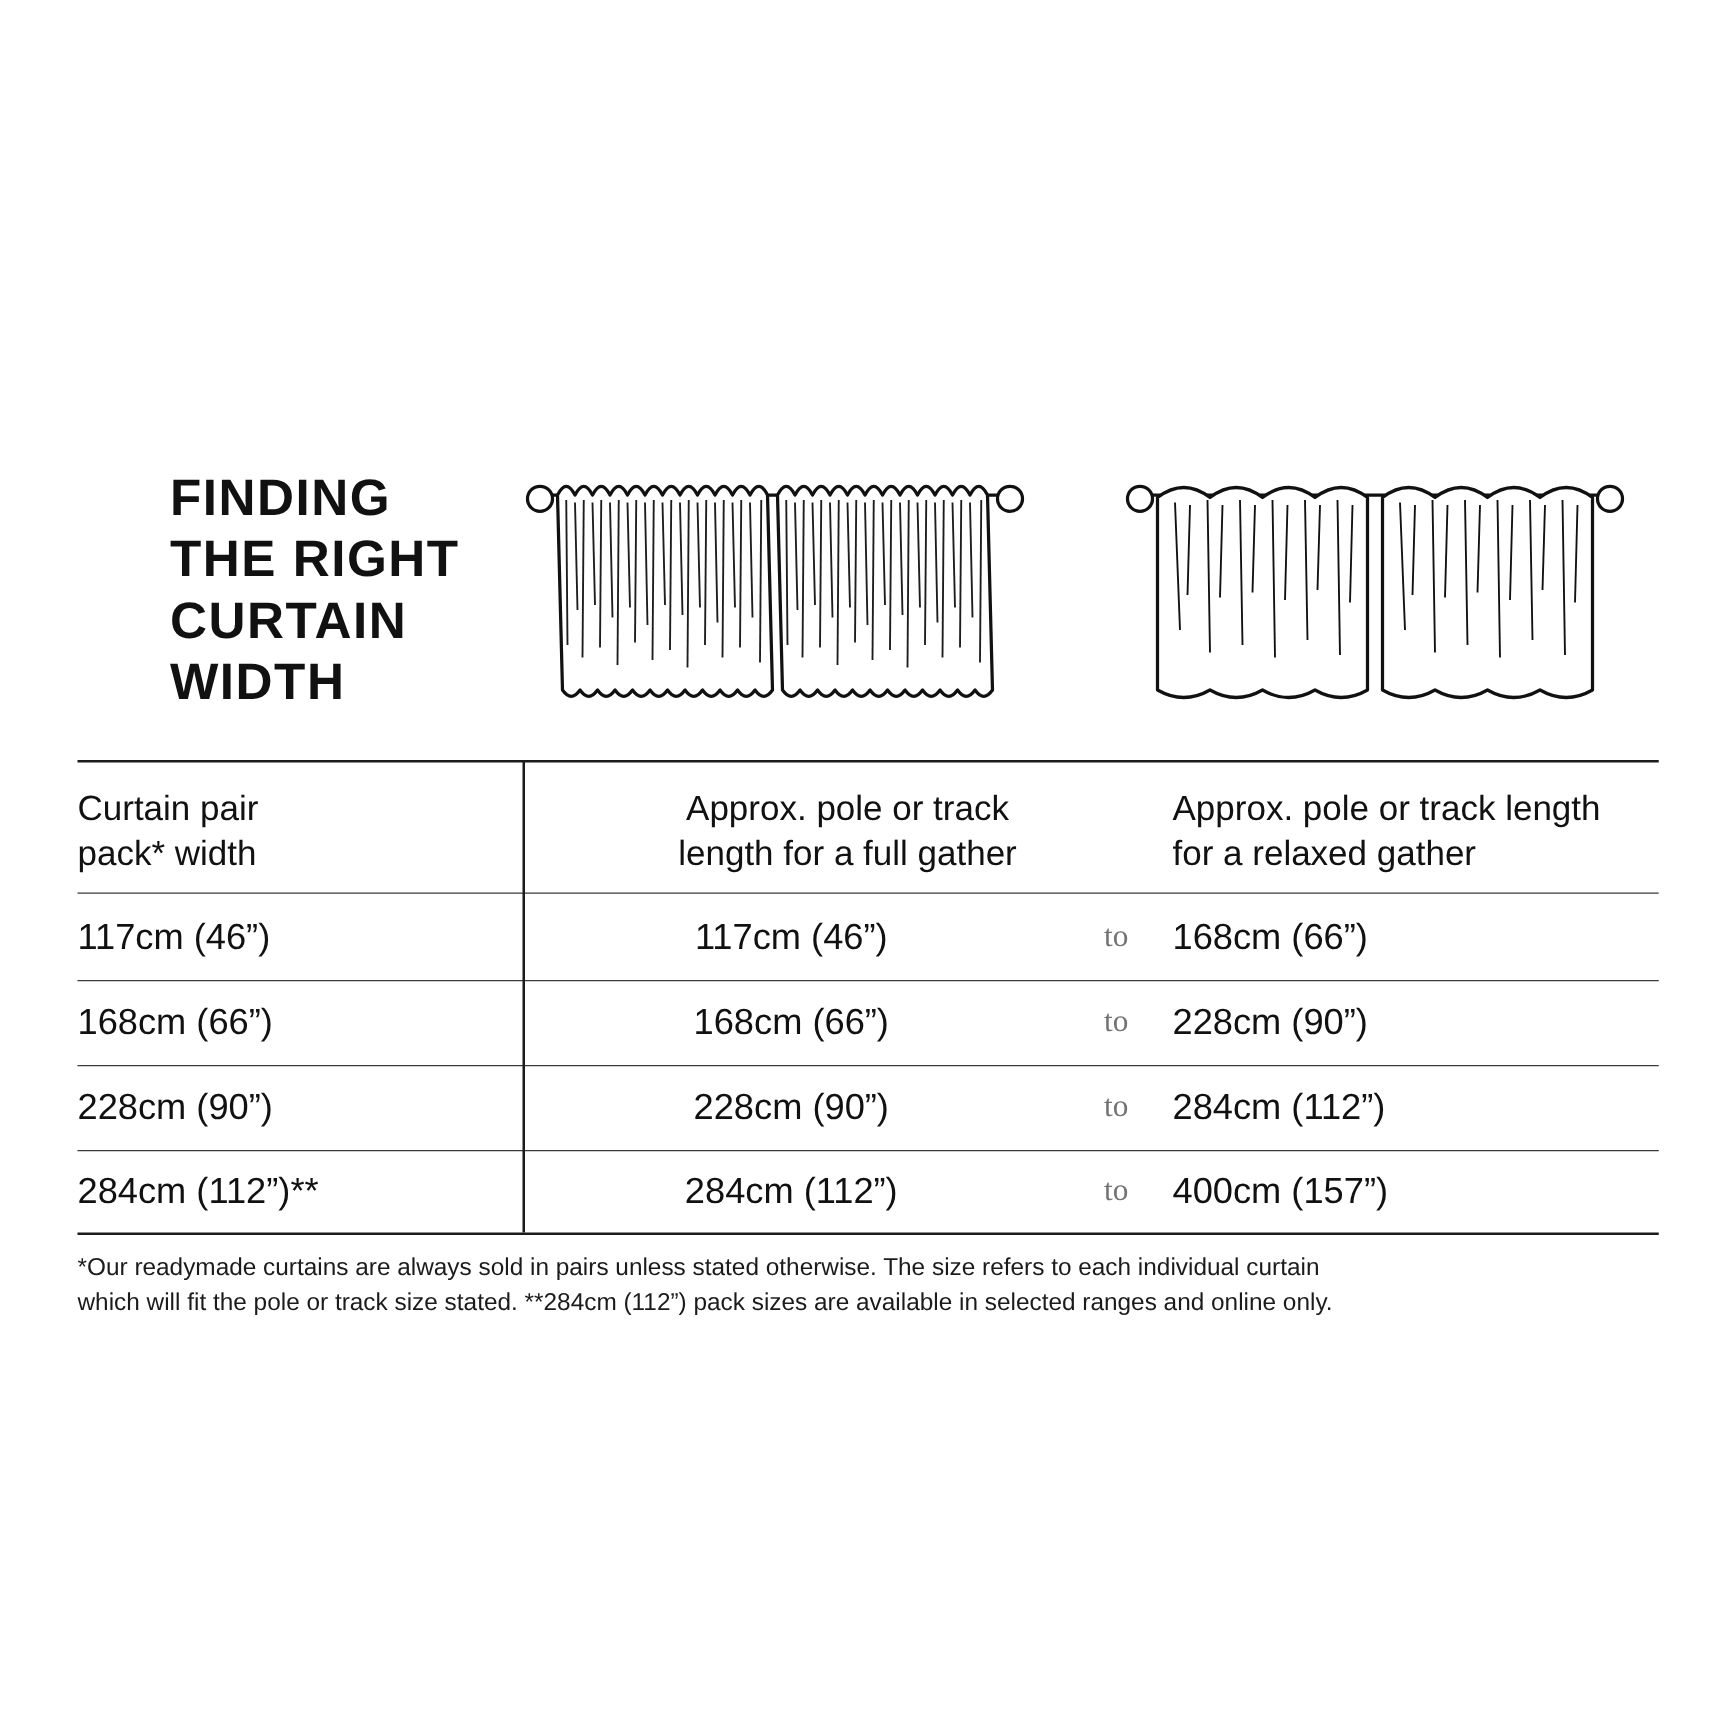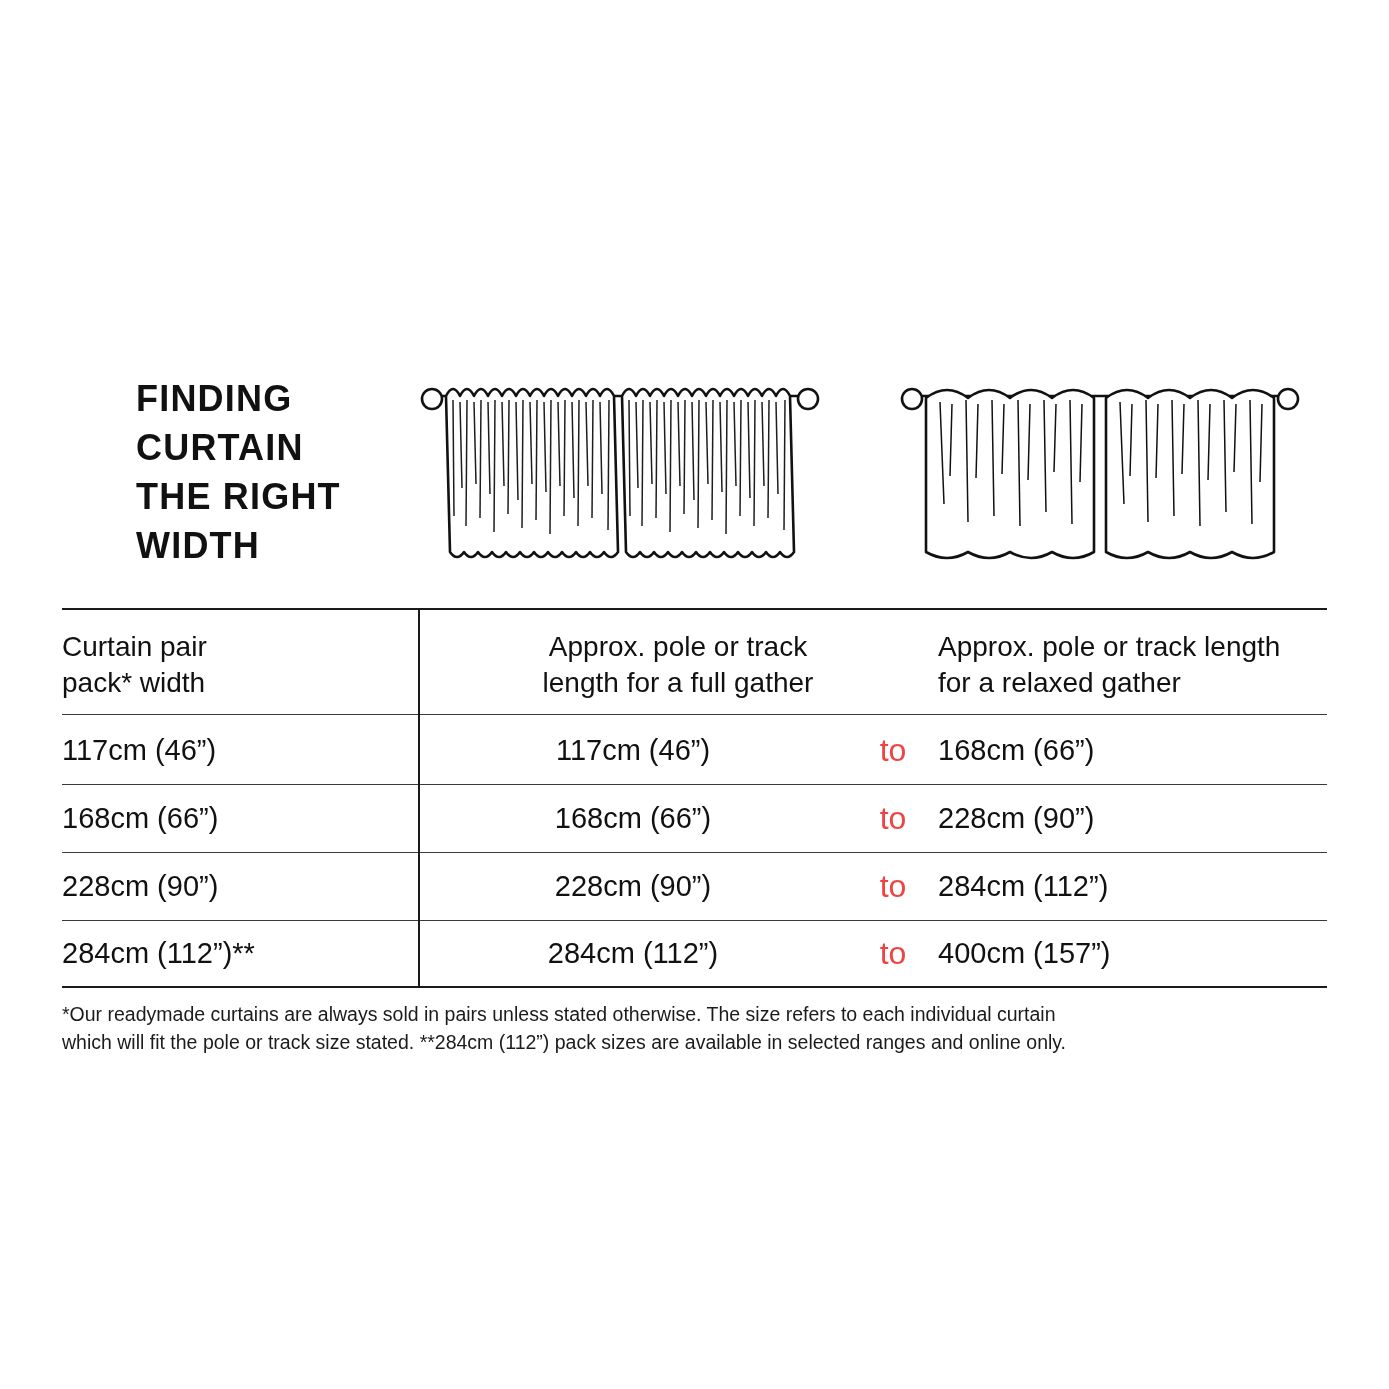--- a/index.html
+++ b/index.html
@@ -29,21 +29,21 @@
     width: 1265px;
     height: 245px;
     display: flex;
     align-items: flex-start;
   }
 
   .title {
     width: 330px;
     padding-left: 74px;
     box-sizing: border-box;
-    font-size: 36px;
+    font-size: 41px;
     line-height: 49px;
     letter-spacing: 1.2px;
     font-weight: 700;
     color: #111;
     text-transform: uppercase;
     margin-top: 14px;
   }
   .title span { display: block; white-space: nowrap; }
 
   .illustrations {
@@ -91,22 +91,23 @@
   .cell-full {
     width: 430px;
     text-align: center;
     font-size: 29px;
     line-height: 38px;
     color: #111;
   }
   .cell-to {
     width: 90px;
     text-align: center;
-    font-size: 32px;
-    color: #ef4444;
+    font-size: 25px;
+    color: #737373;
+    font-family: Liberation Serif, serif;
   }
   .cell-relaxed {
     width: 389px;
     text-align: left;
     font-size: 29px;
     line-height: 38px;
     color: #111;
   }
 
   .head .cell-pack,
@@ -137,22 +138,22 @@
   .footnote span { display: block; }
 </style>
 </head>
 <body>
 
 <div class="page">
 
   <div class="header">
     <div class="title">
       <span>FINDING</span>
+      <span>THE RIGHT</span>
       <span>CURTAIN</span>
-      <span>THE RIGHT</span>
       <span>WIDTH</span>
     </div>
 
     <div class="illustrations">
 
       <div>
         <svg width="400" height="215" viewBox="0 0 400 215" fill="none" xmlns="http://www.w3.org/2000/svg" aria-hidden="true">
           <g stroke="#111" stroke-width="2.6" fill="#fff" stroke-linejoin="round" stroke-linecap="round">
 
             <line x1="18" y1="30" x2="382" y2="30"></line>

